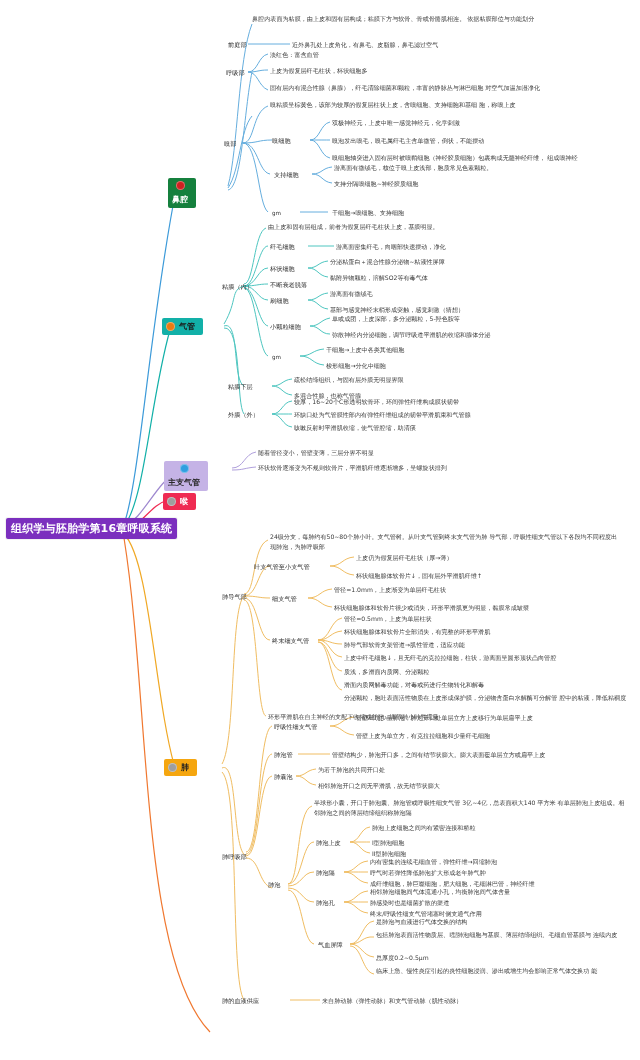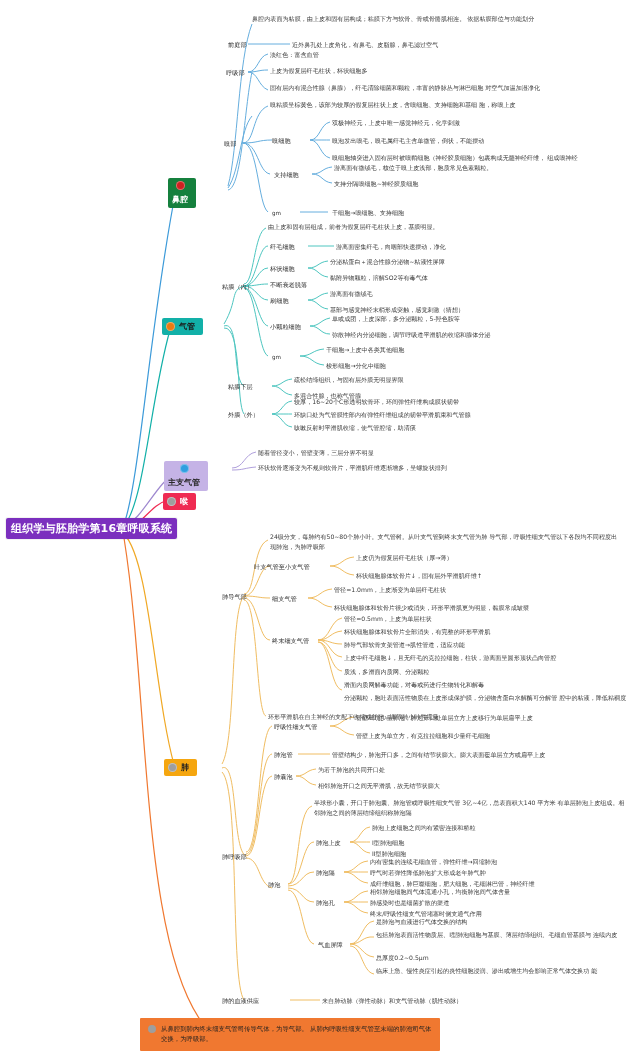--- a/index.html
+++ b/index.html
@@ -345,18 +345,14 @@
   <div class="leaf" style="left:376px;top:917px;width:248px;">是肺泡与血液进行气体交换的结构</div>
   <div class="leaf" style="left:376px;top:930px;width:250px;">包括肺泡表面活性物质层、I型肺泡细胞与基膜、薄层结缔组织、毛细血管基膜与
 连续内皮</div>
   <div class="leaf" style="left:376px;top:953px;width:248px;">总厚度0.2~0.5μm</div>
   <div class="leaf" style="left:376px;top:966px;width:250px;">临床上急、慢性炎症引起的炎性细胞浸润、渗出或增生均会影响正常气体交换功
 能</div>
 
   <div class="lbl" style="left:222px;top:996px;">肺的血液供应</div>
   <div class="leaf" style="left:322px;top:996px;width:300px;">来自肺动脉（弹性动脉）和支气管动脉（肌性动脉）</div>
 
-  <div class="callout" style="left:140px;top:1018px;">
-    <span class="dot"></span>
-    <span>从鼻腔到肺内终末细支气管司传导气体，为导气部。 从肺内呼吸性细支气管至末端的肺泡司气体交换，为呼吸部。</span>
-  </div>
 
 </div>
 
 </body></html>

